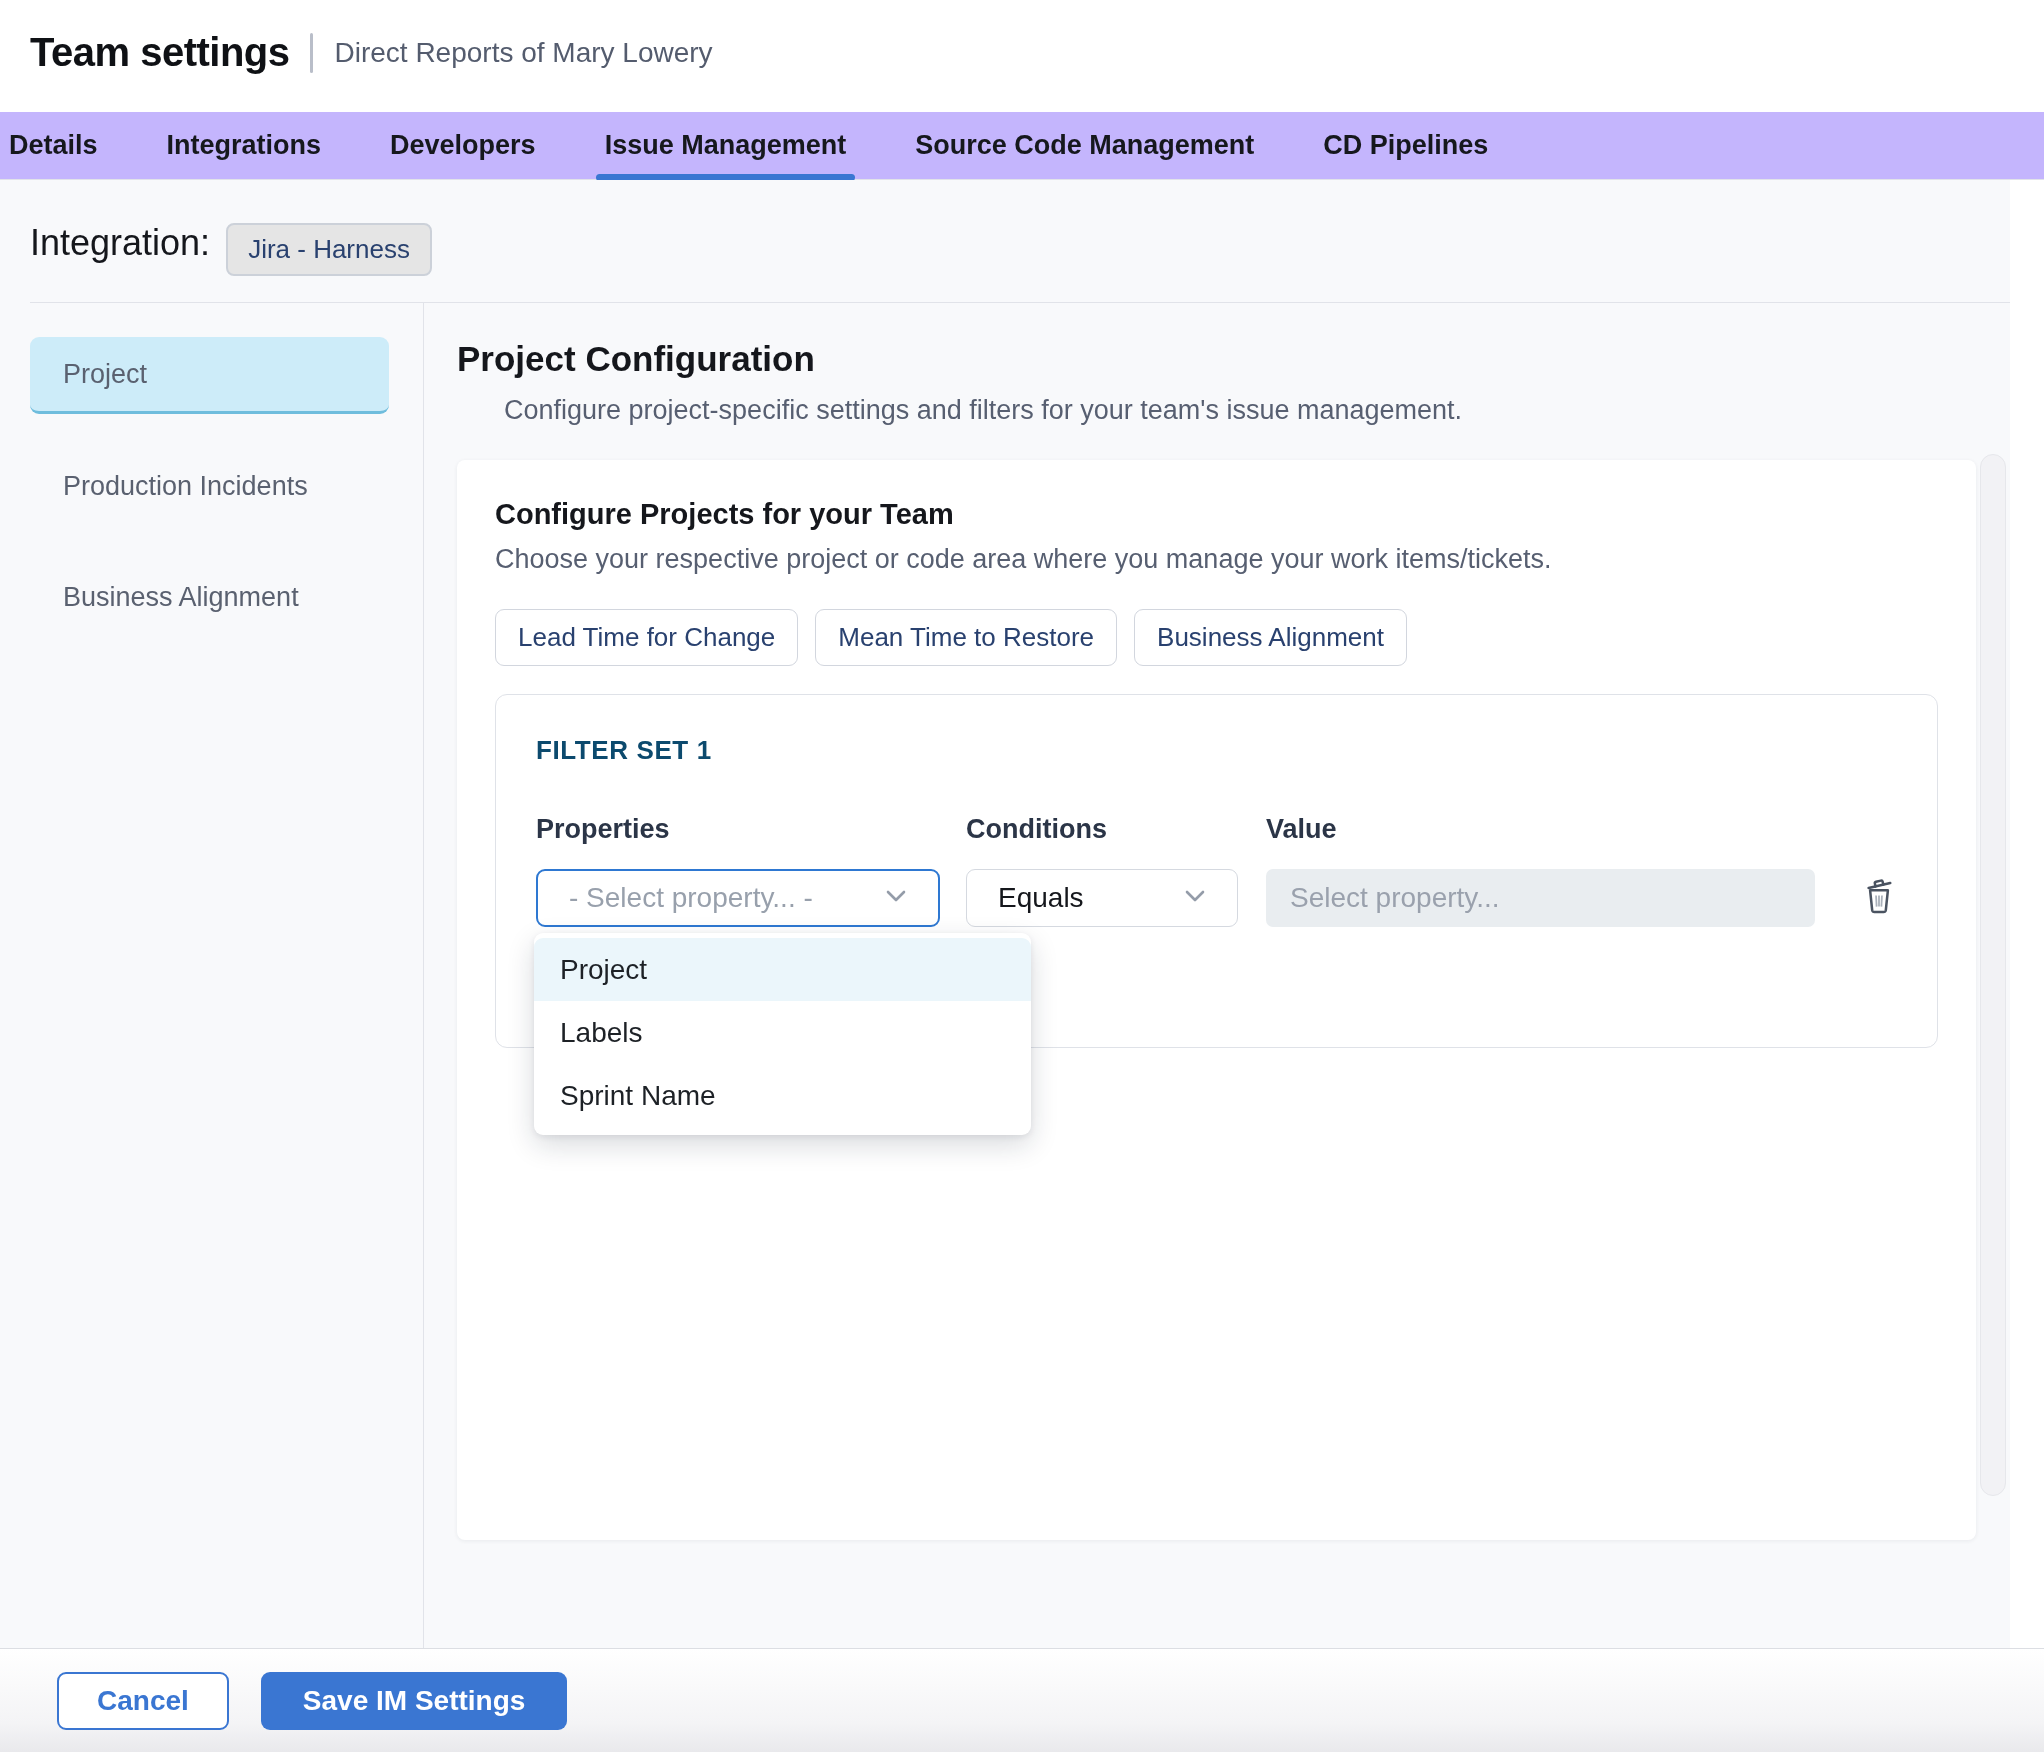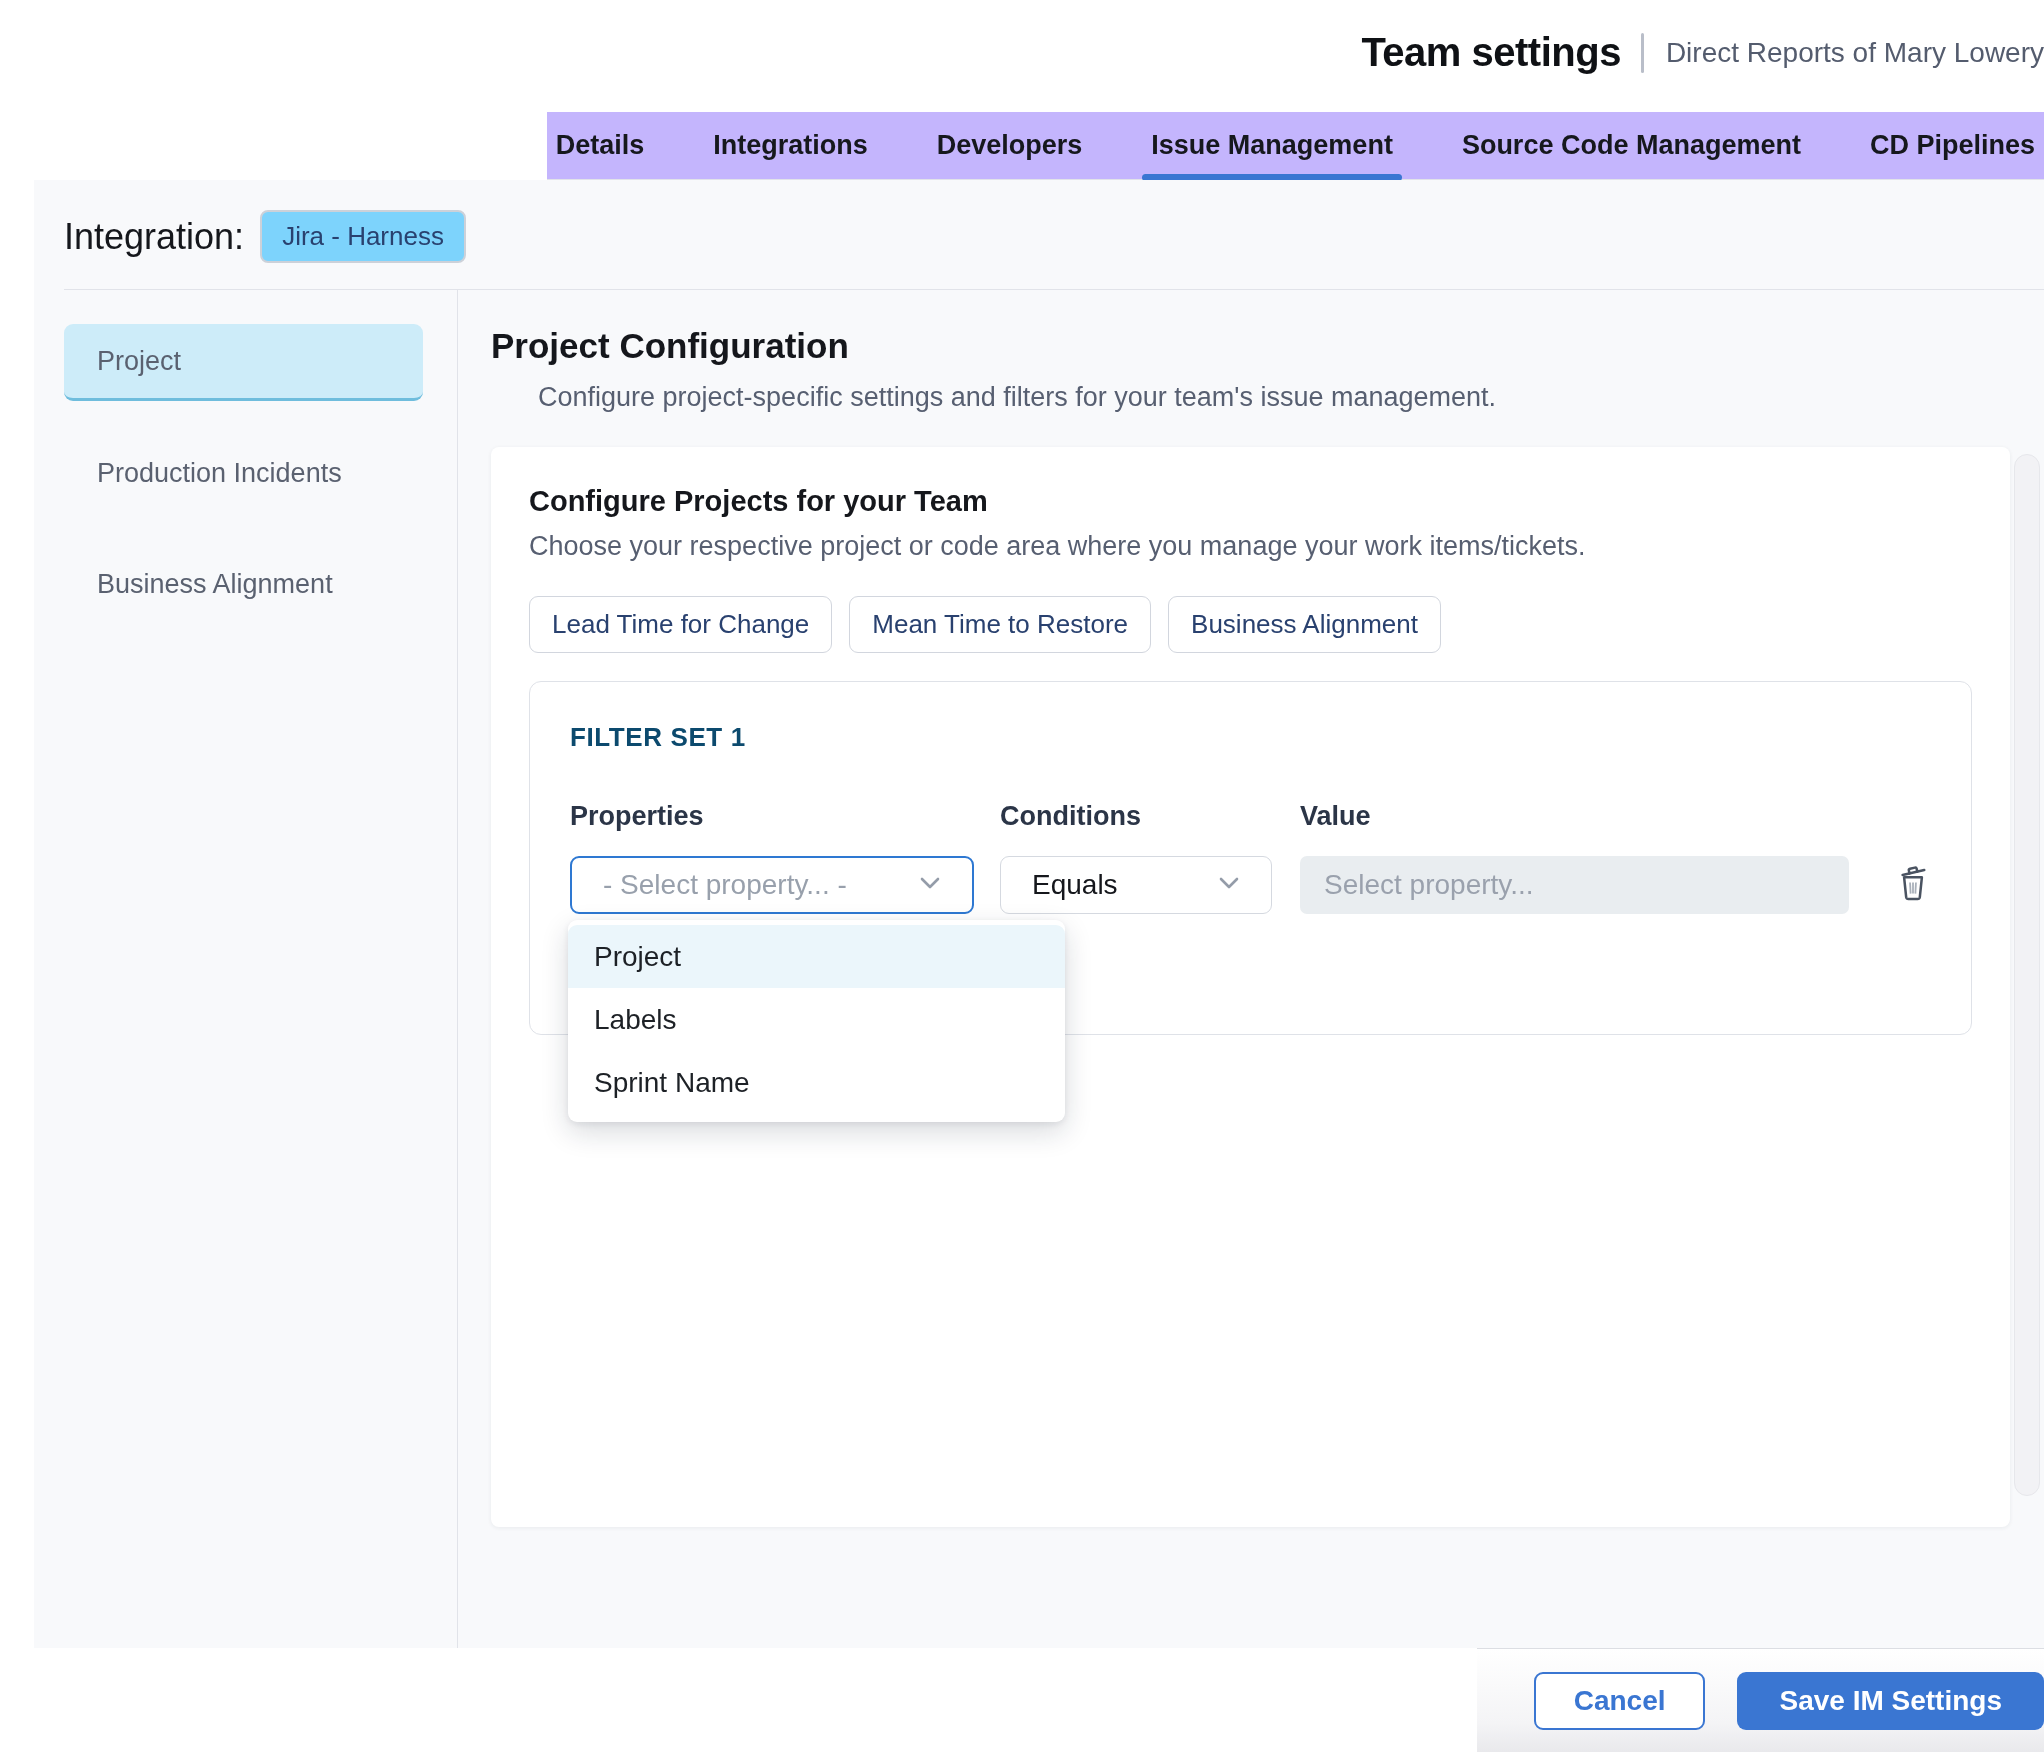--- a/index.html
+++ b/index.html
@@ -4,21 +4,21 @@
 <style>
   * { box-sizing: border-box; }
   html, body { margin: 0; padding: 0; }
   body {
     width: 2044px; height: 1752px;
     background: #ffffff;
     font-family: "Liberation Sans", "DejaVu Sans", sans-serif;
     color: #15171c;
     overflow: hidden;
   }
-  .page { width: 2044px; height: 1752px; display: flex; flex-direction: column; align-items: flex-end; }
+  .page { width: 2044px; height: 1752px; display: flex; flex-direction: column; }
 
   
   .header { padding: 30px 0 0 30px; height: 112px; }
   .header-line { display: flex; align-items: center; }
   .page-title { font-size: 40px; font-weight: 800; letter-spacing: -0.5px; color: #0f1115; }
   .title-sep { width: 3px; height: 40px; background: #b9bec9; margin: 0 22px 0 20px; border-radius: 2px; }
   .page-subtitle { font-size: 28px; font-weight: 400; color: #545c6e; }
 
   
   .tabbar { height: 68px; border-bottom: 1px solid #e1e3e9; display: flex; align-items: center;
@@ -27,22 +27,22 @@
          padding: 0 9px; font-size: 27px; font-weight: 700; color: #16181d; cursor: pointer; white-space: nowrap; }
   .tab .underline { display: none; }
   .tab.active .underline { display: block; position: absolute; left: 0; right: 0; bottom: -1px;
          height: 7px; border-radius: 4px; background: #3a76d2; }
 
   
   .content-scroll { position: relative; width: 2010px; background: #f8f9fb;
                     height: 1468px; display: flex; flex-direction: column; }
   .integration-row { padding: 30px 0 0 30px; display: flex; align-items: center; }
   .integration-label { font-size: 36px; font-weight: 500; color: #15171c; }
-  .integration-chip { margin-left: 16px; background: #7dd3fc; border: 2px solid #ccd1d9; border-radius: 8px;
-                      padding: 9px 20px; font-size: 26px; font-weight: 500; color: #29416f; cursor: default; }
+  .integration-chip { margin-left: 16px; background: #e5e5e5; border: 2px solid #ccd1d9; border-radius: 8px;
+                      padding: 9px 20px; font-size: 26px; font-weight: 500; color: #29416f; cursor: default; margin-top: 13px; }
   .top-divider { height: 1px; background: #e1e3e9; margin: 26px 0 0 30px; }
 
   .two-col { flex: 1; display: flex; min-height: 0; }
 
   
   .sidebar { width: 447px; border-right: 1px solid #e1e3e9; padding: 34px 34px 0 30px; }
   .side-item { height: 77px; display: flex; align-items: center; padding-left: 33px;
                font-size: 27px; color: #5a6170; font-weight: 500; border-radius: 9px;
                margin-bottom: 34px; cursor: pointer; }
   .side-item.active { background: #cdecf9; border-bottom: 3px solid #6fbddd; }

